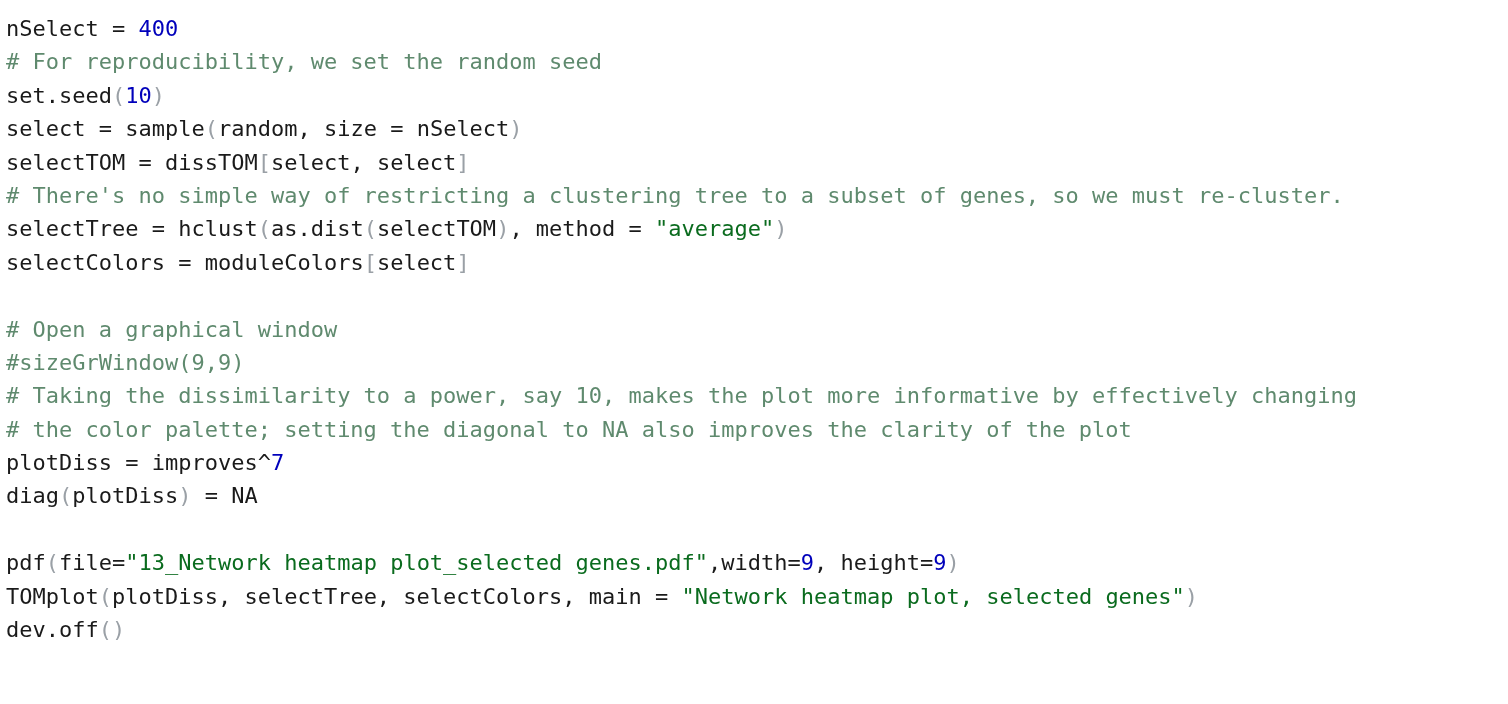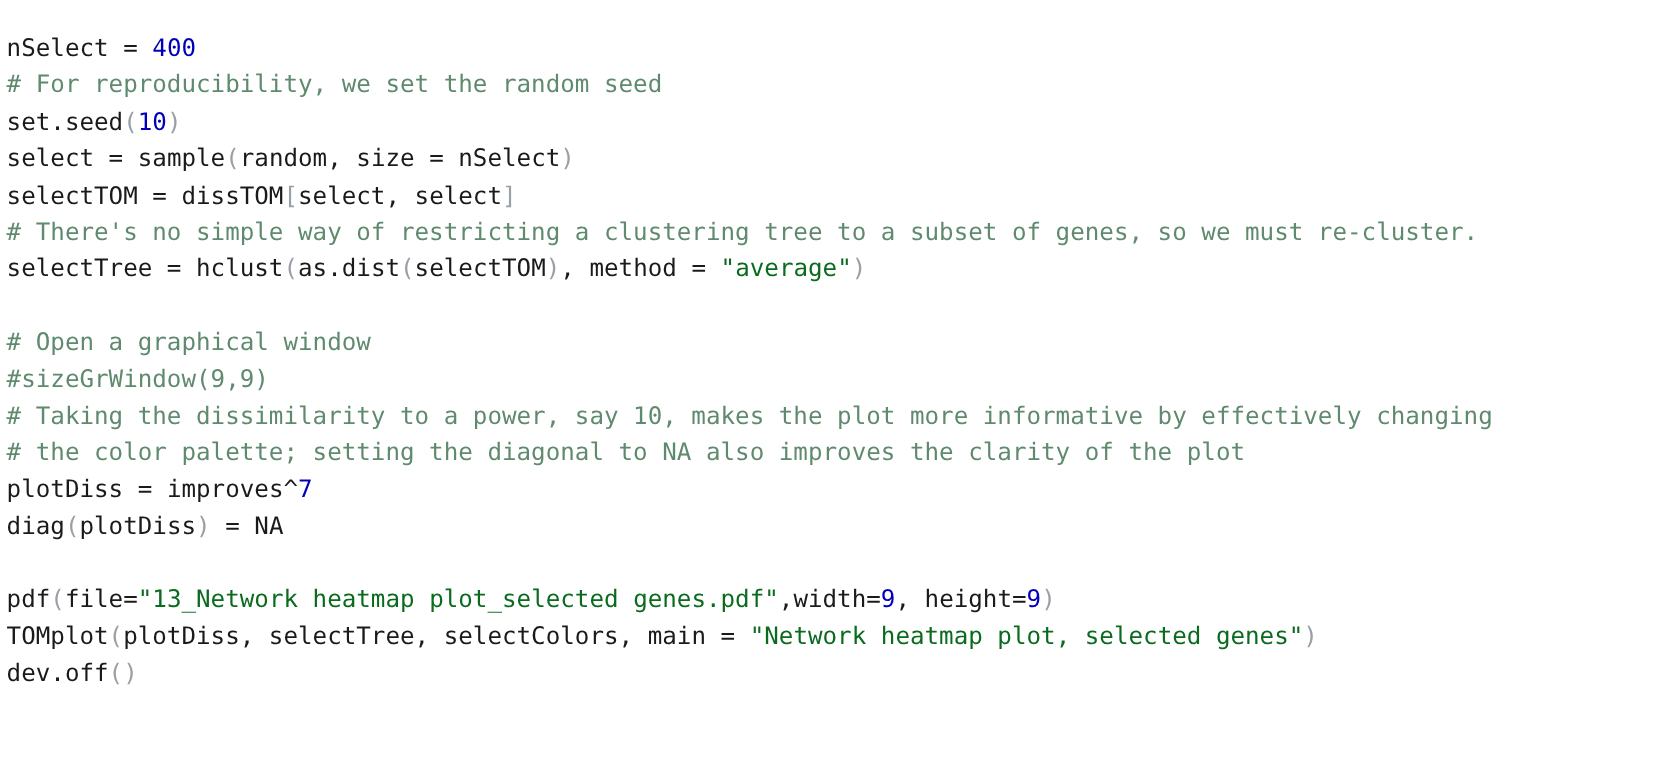--- a/index.html
+++ b/index.html
@@ -8,21 +8,21 @@
     padding: 0;
     background: #ffffff;
   }
   body {
     width: 1508px;
     height: 704px;
     overflow: hidden;
     font-family: "DejaVu Sans Mono", "Liberation Mono", monospace;
   }
   #code-block {
-    padding: 28px 0 0 6px;
+    padding: 12px 0 0 6px;
     box-sizing: border-box;
     width: 1508px;
     height: 628px;
   }
   .code-line {
     font-family: "DejaVu Sans Mono", "Liberation Mono", monospace;
     font-size: 22px;
     line-height: 33.4px;
     height: 33.4px;
     white-space: pre;
@@ -43,20 +43,21 @@
 <body>
 
 <div id="code-block">
     <div class="code-line"><span class="t-plain">nSelect </span><span class="t-operator">= </span><span class="t-number">400</span></div>
     <div class="code-line"><span class="t-comment"># For reproducibility, we set the random seed</span></div>
     <div class="code-line"><span class="t-plain">set.seed</span><span class="t-paren">(</span><span class="t-number">10</span><span class="t-paren">)</span></div>
     <div class="code-line"><span class="t-plain">select </span><span class="t-operator">= </span><span class="t-plain">sample</span><span class="t-paren">(</span><span class="t-plain">random, size </span><span class="t-operator">= </span><span class="t-plain">nSelect</span><span class="t-paren">)</span></div>
     <div class="code-line"><span class="t-plain">selectTOM </span><span class="t-operator">= </span><span class="t-plain">dissTOM</span><span class="t-paren">[</span><span class="t-plain">select, select</span><span class="t-paren">]</span></div>
     <div class="code-line"><span class="t-comment"># There's no simple way of restricting a clustering tree to a subset of genes, so we must re-cluster.</span></div>
     <div class="code-line"><span class="t-plain">selectTree </span><span class="t-operator">= </span><span class="t-plain">hclust</span><span class="t-paren">(</span><span class="t-plain">as.dist</span><span class="t-paren">(</span><span class="t-plain">selectTOM</span><span class="t-paren">)</span><span class="t-plain">, method </span><span class="t-operator">= </span><span class="t-string">"average"</span><span class="t-paren">)</span></div>
+    <div class="code-line"><span class="t-plain">selectColors </span><span class="t-operator">= </span><span class="t-plain">moduleColors</span><span class="t-paren">[</span><span class="t-plain">select</span><span class="t-paren">]</span></div>
     <div class="code-line blank">&nbsp;</div>
     <div class="code-line"><span class="t-comment"># Open a graphical window</span></div>
     <div class="code-line"><span class="t-comment">#sizeGrWindow(9,9)</span></div>
     <div class="code-line"><span class="t-comment"># Taking the dissimilarity to a power, say 10, makes the plot more informative by effectively changing</span></div>
     <div class="code-line"><span class="t-comment"># the color palette; setting the diagonal to NA also improves the clarity of the plot</span></div>
     <div class="code-line"><span class="t-plain">plotDiss </span><span class="t-operator">= </span><span class="t-plain">improves^</span><span class="t-number">7</span></div>
     <div class="code-line"><span class="t-plain">diag</span><span class="t-paren">(</span><span class="t-plain">plotDiss</span><span class="t-paren">)</span><span class="t-plain"> </span><span class="t-operator">= </span><span class="t-constant">NA</span></div>
     <div class="code-line blank">&nbsp;</div>
     <div class="code-line"><span class="t-plain">pdf</span><span class="t-paren">(</span><span class="t-plain">file</span><span class="t-operator">=</span><span class="t-string">"13_Network heatmap plot_selected genes.pdf"</span><span class="t-plain">,width</span><span class="t-operator">=</span><span class="t-number">9</span><span class="t-plain">, height</span><span class="t-operator">=</span><span class="t-number">9</span><span class="t-paren">)</span></div>
     <div class="code-line"><span class="t-plain">TOMplot</span><span class="t-paren">(</span><span class="t-plain">plotDiss, selectTree, selectColors, main </span><span class="t-operator">= </span><span class="t-string">"Network heatmap plot, selected genes"</span><span class="t-paren">)</span></div>

